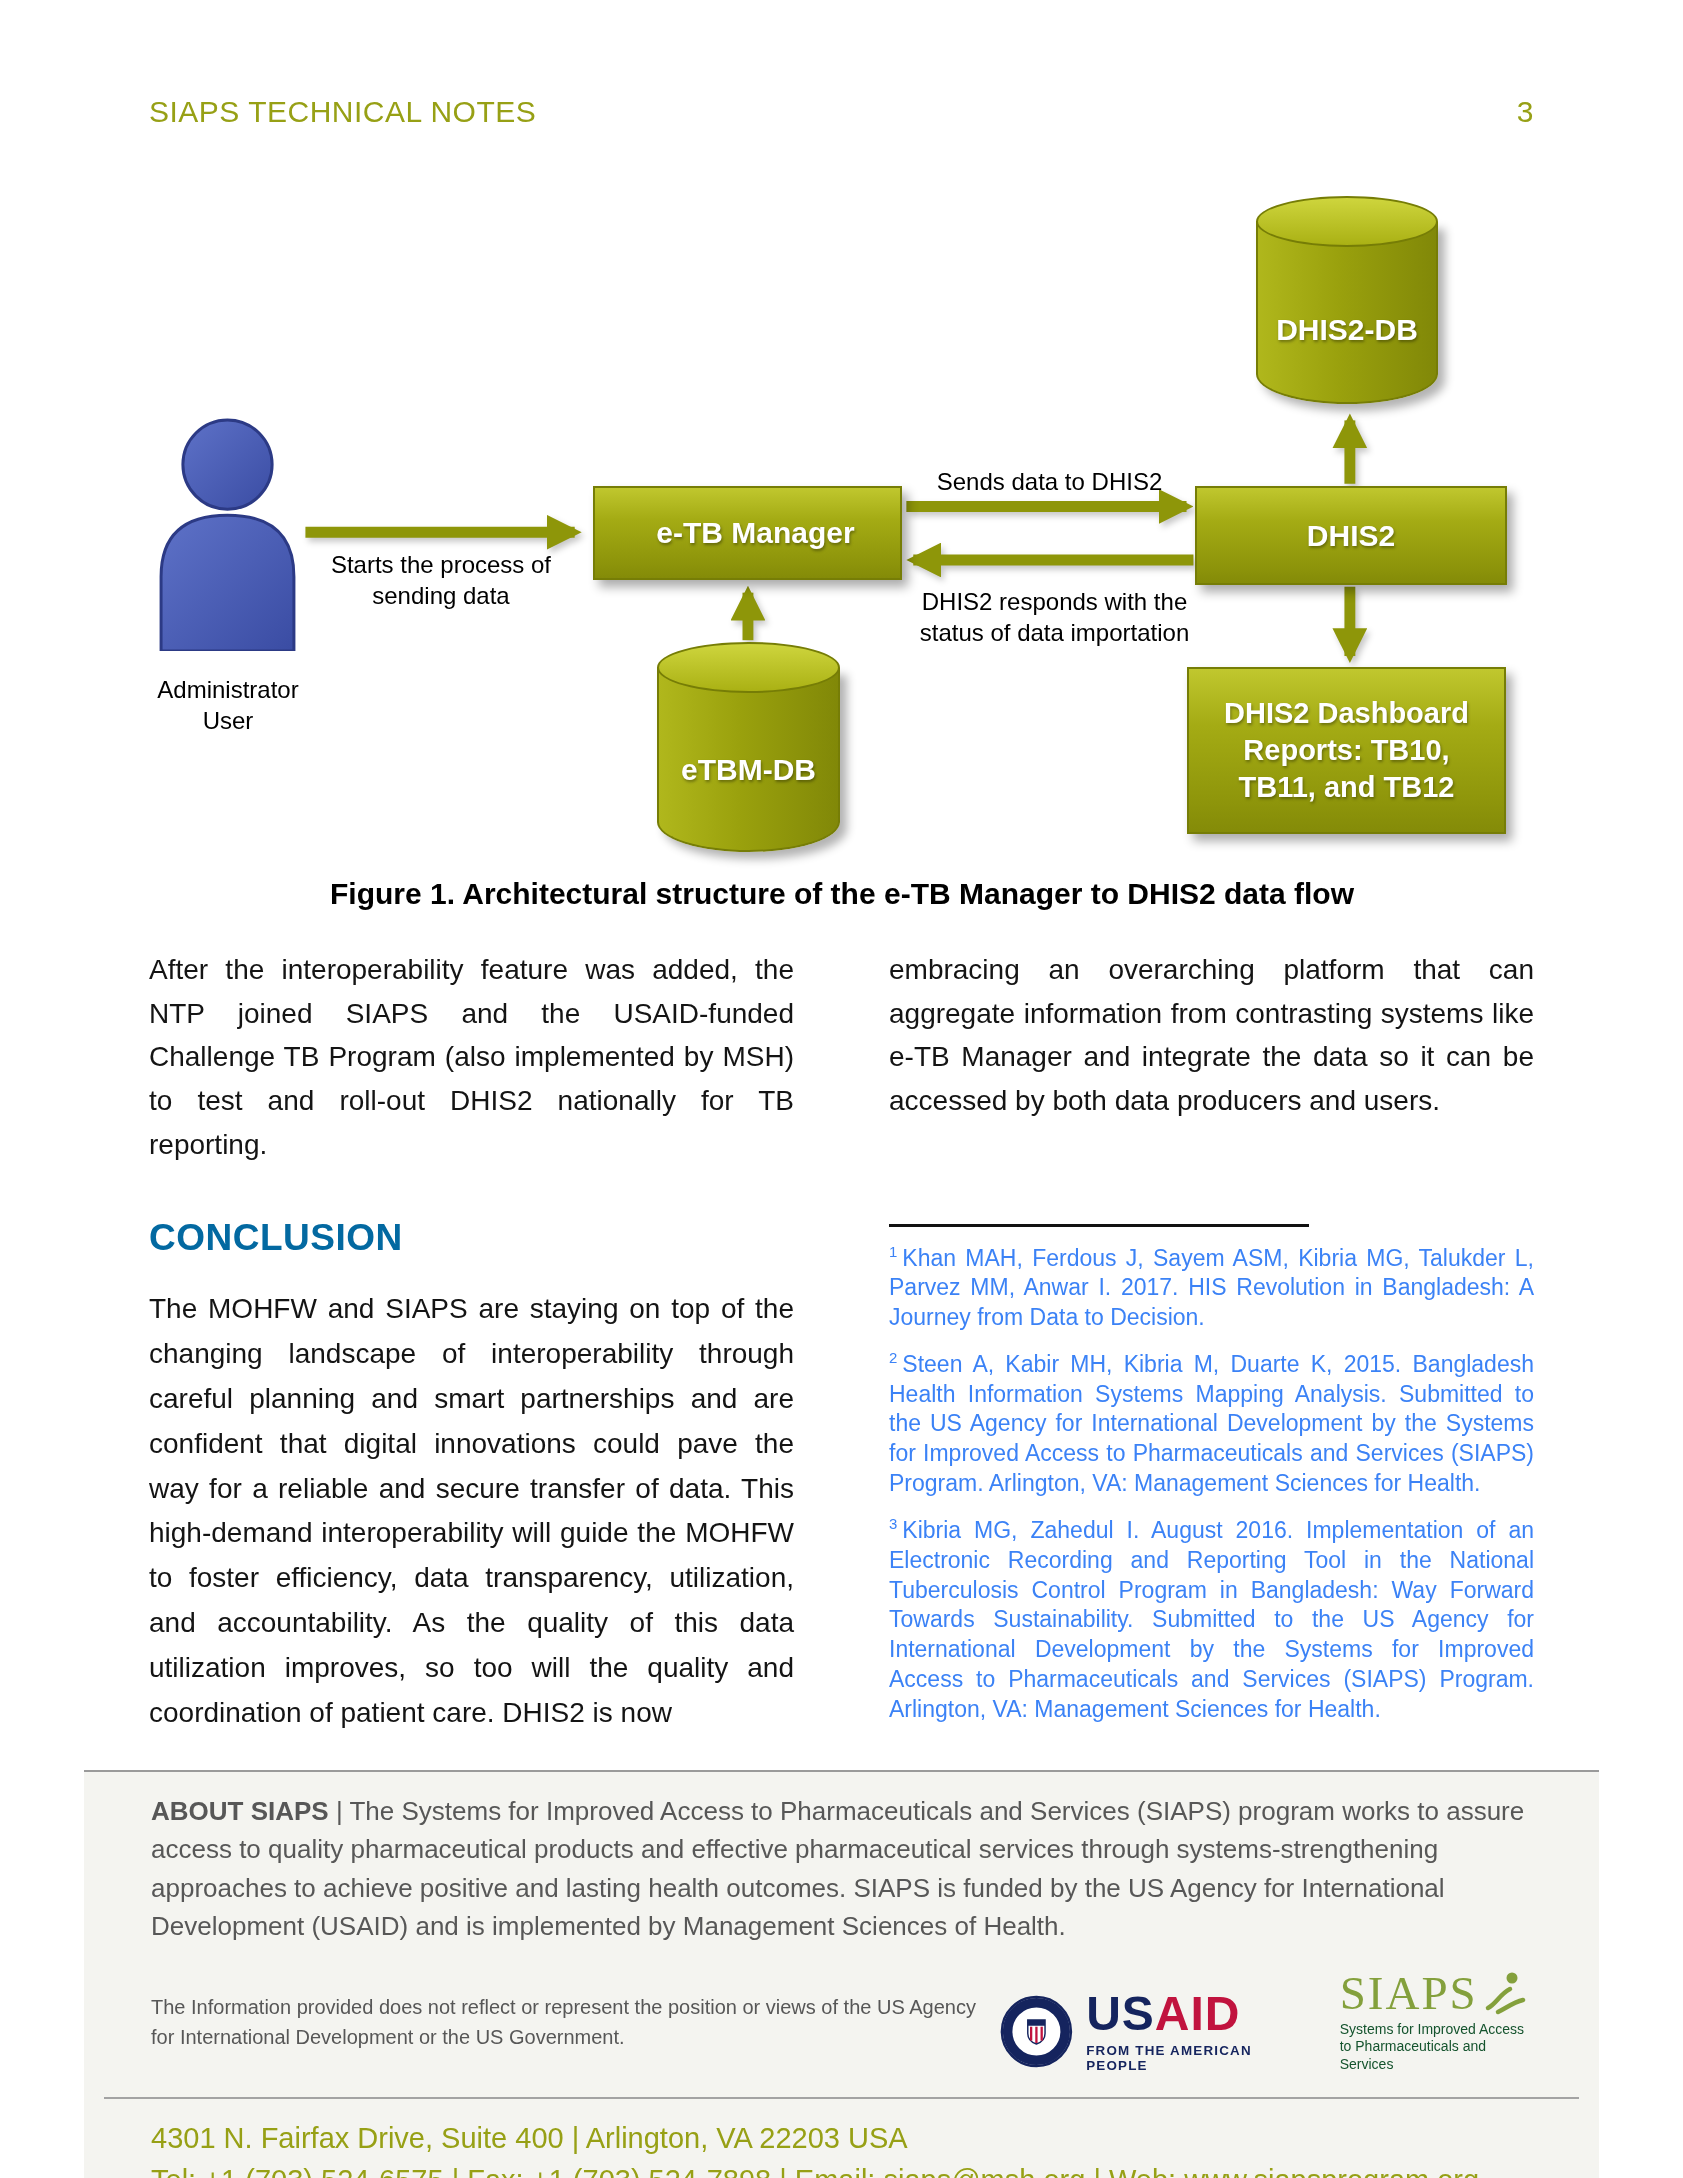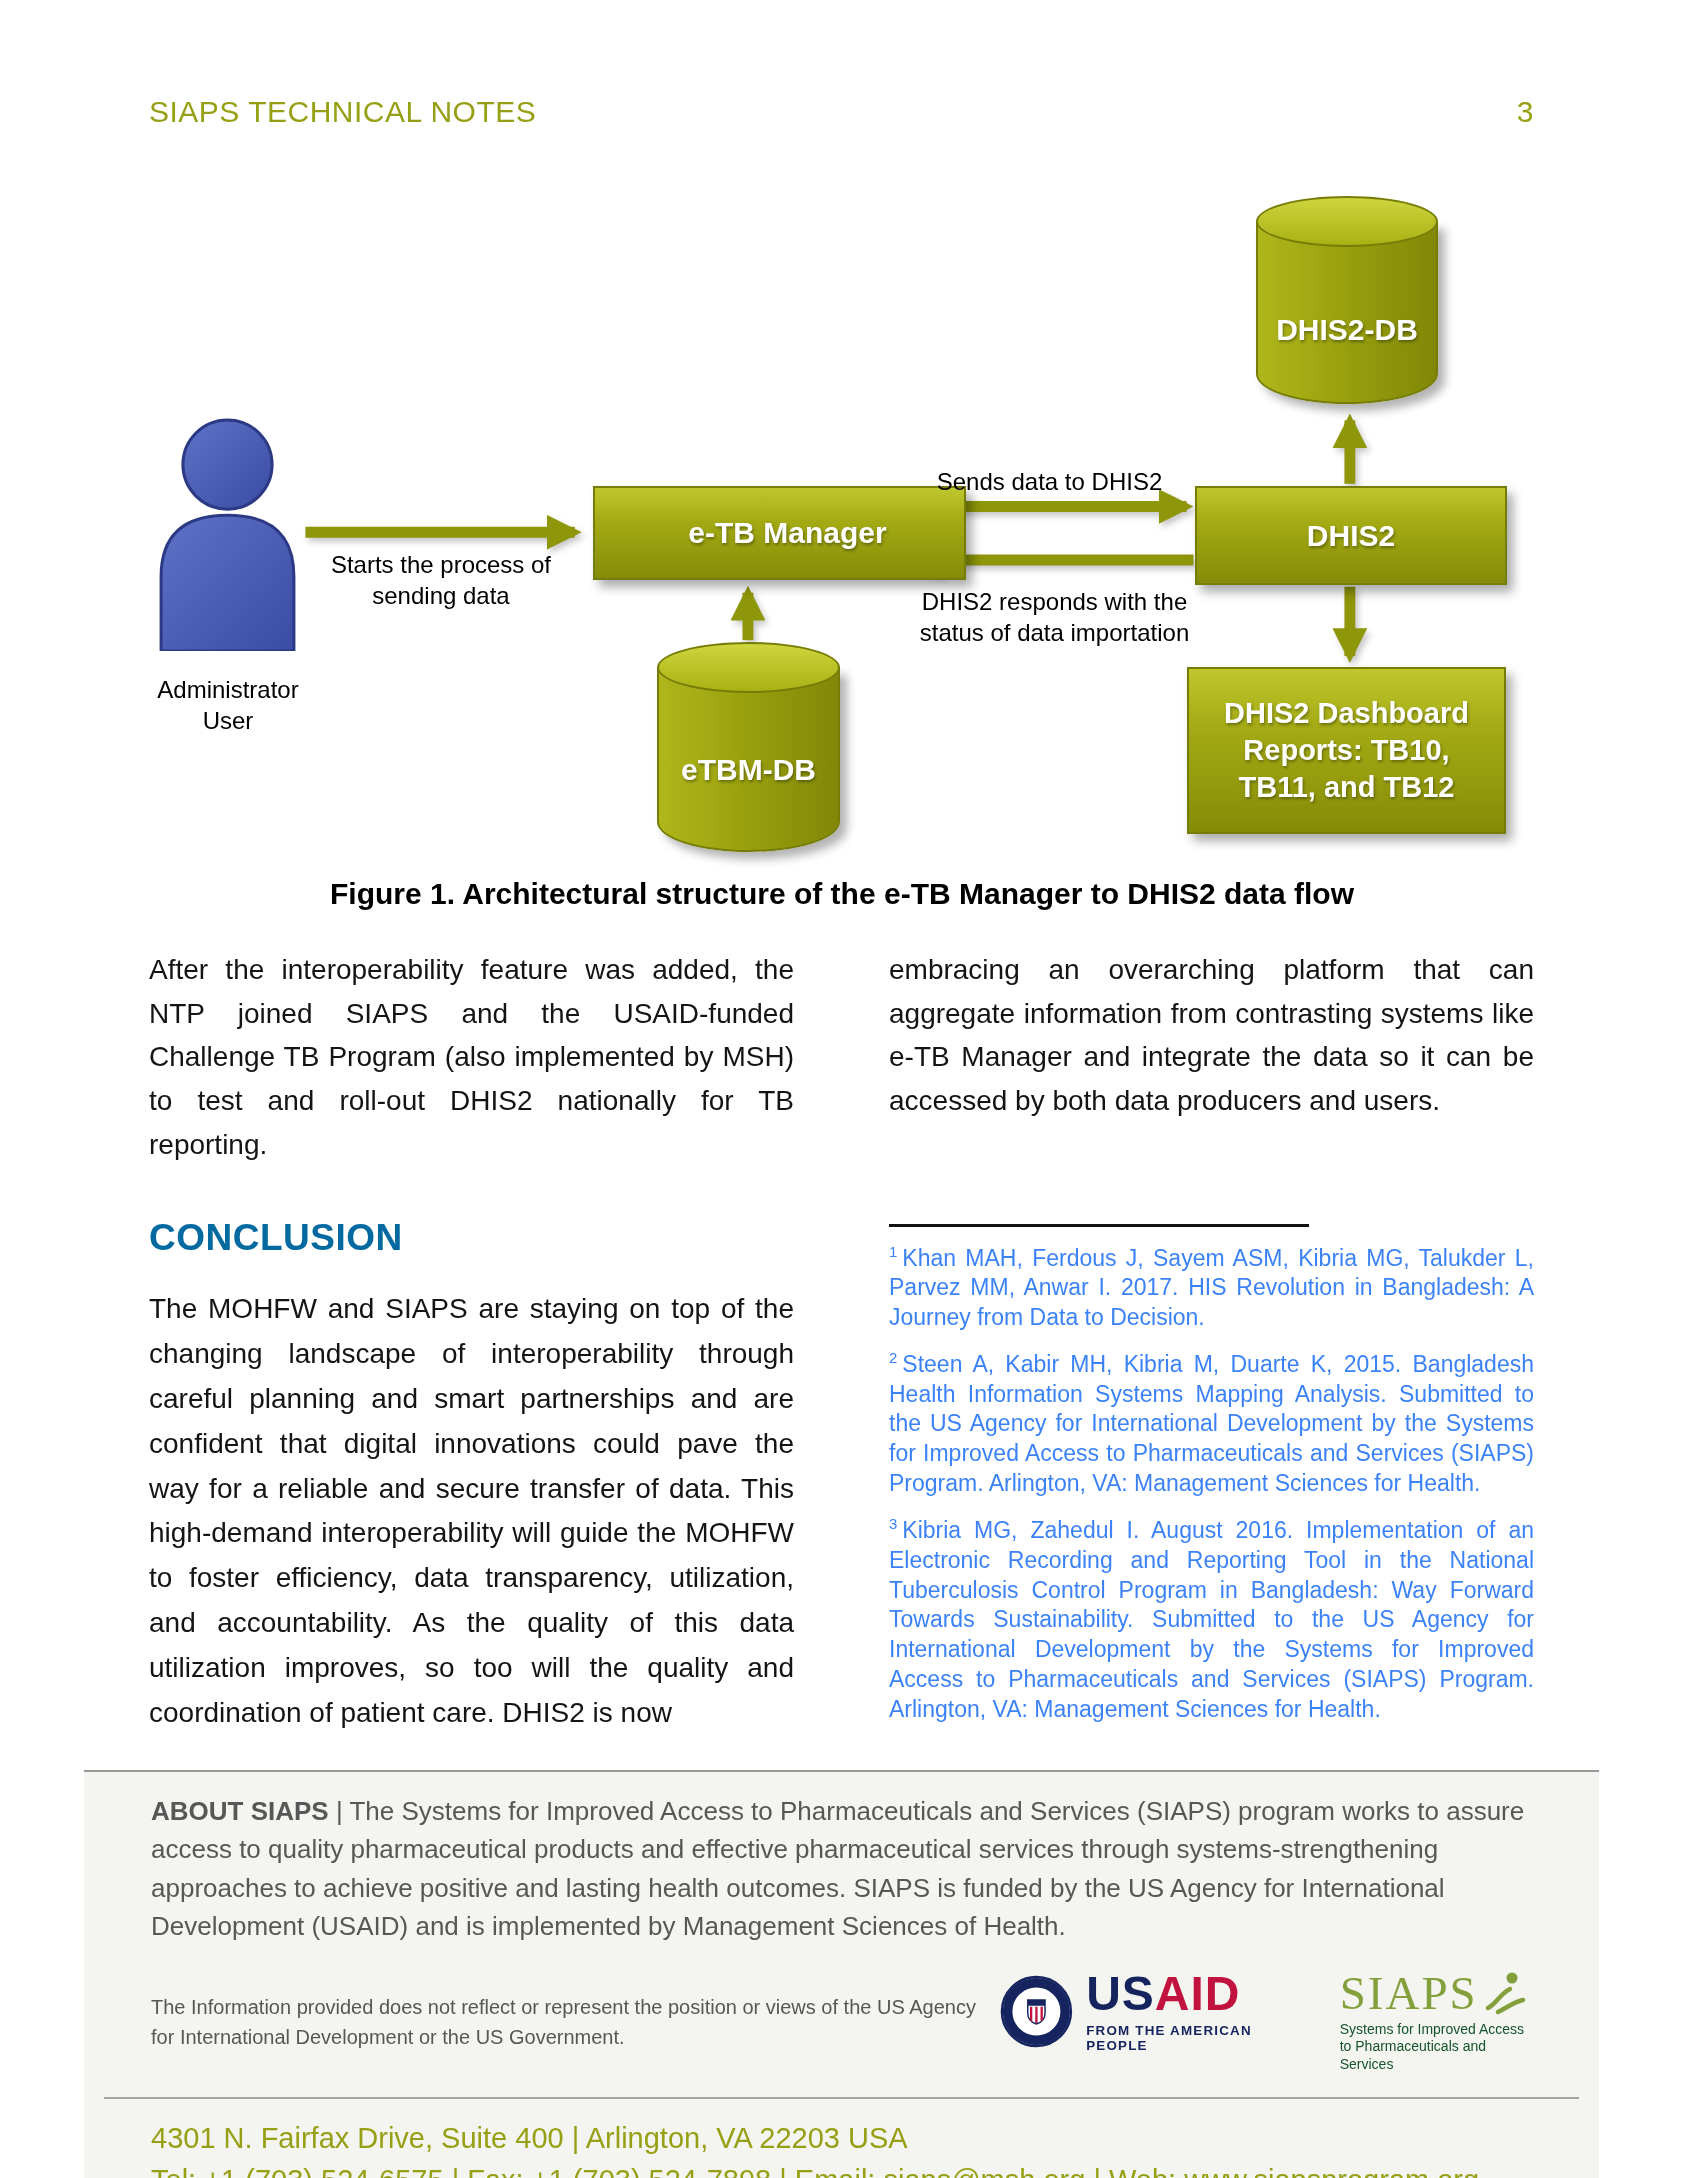--- a/index.html
+++ b/index.html
@@ -21,21 +21,21 @@
   .diagram { position:absolute; top:139px; left:149px; width:1386px; height:741px; }
   .arrows { position:absolute; left:0; top:0; z-index:1; filter:drop-shadow(3px 4px 3px rgba(0,0,0,0.22)); }
 
   .dbox {
     position:absolute; z-index:2; display:flex; align-items:center; justify-content:center;
     color:#fff; font-weight:bold; text-align:center;
     background:linear-gradient(180deg,#c0c72e 0%,#a4ab14 35%,#8f960b 80%,#848b08 100%);
     border:2px solid #767d06; box-shadow:6px 7px 10px rgba(0,0,0,0.33);
     text-shadow:1px 2px 3px rgba(0,0,0,0.35);
   }
-  .box-etb   { left:444px; top:347px; width:373px; height:94px;  font-size:30px;padding-left:16px; }
+  .box-etb   { left:444px; top:347px; width:309px; height:94px;  font-size:30px;padding-left:16px; }
   .box-dhis2 { left:1046px; top:347px; width:312px; height:99px; font-size:30px; }
   .box-dash  { left:1038px; top:528px; width:319px; height:167px; font-size:29px; line-height:1.28; }
 
   .cyl { position:absolute; z-index:2; }
   .cyl-dhis2db { left:1107px; top:57px;  width:182px; height:208px; }
   .cyl-etbmdb  { left:508px;  top:503px; width:183px; height:210px; }
   .ctop {
     position:absolute; left:0; top:0; width:100%; height:51px; border-radius:50%;
     background:linear-gradient(180deg,#ced53d,#aab114); border:2px solid #767d06; z-index:2;
   }
@@ -83,21 +83,21 @@
 
   
   .footerband {
     position:absolute; top:1770px; left:84px; width:1515px; height:408px;
     background:#f4f4f0; border-top:2px solid #9a9a9a;
   }
   .about { margin:20px 61px 0 67px; font-size:26px; line-height:1.48; color:#575757; }
   .about .about-label { font-weight:bold; }
   .disc-row { display:flex; align-items:center; margin:24px 61px 0 67px; }
   .disclaimer { width:871px; font-size:20px; line-height:1.5; color:#575757; }
-  .logos { display:flex; align-items:flex-start; gap:28px; margin-left:auto; }
+  .logos { display:flex; align-items:flex-end; gap:28px; margin-left:auto; }
 
   .usaid-logo { display:flex; align-items:center; gap:12px; }
   .usaid-text { display:flex; flex-direction:column; }
   .usaid-word { font-size:48px; font-weight:bold; letter-spacing:1px; line-height:1; }
   .usaid-word .us  { color:#15245e; }
   .usaid-word .aid { color:#c1133e; }
   .usaid-sub { font-size:13.4px; color:#15245e; letter-spacing:1.2px; margin-top:5px; font-weight:bold; }
 
   .siaps-logo { display:flex; flex-direction:column; }
   .siaps-top { display:flex; align-items:flex-start; gap:4px; }

